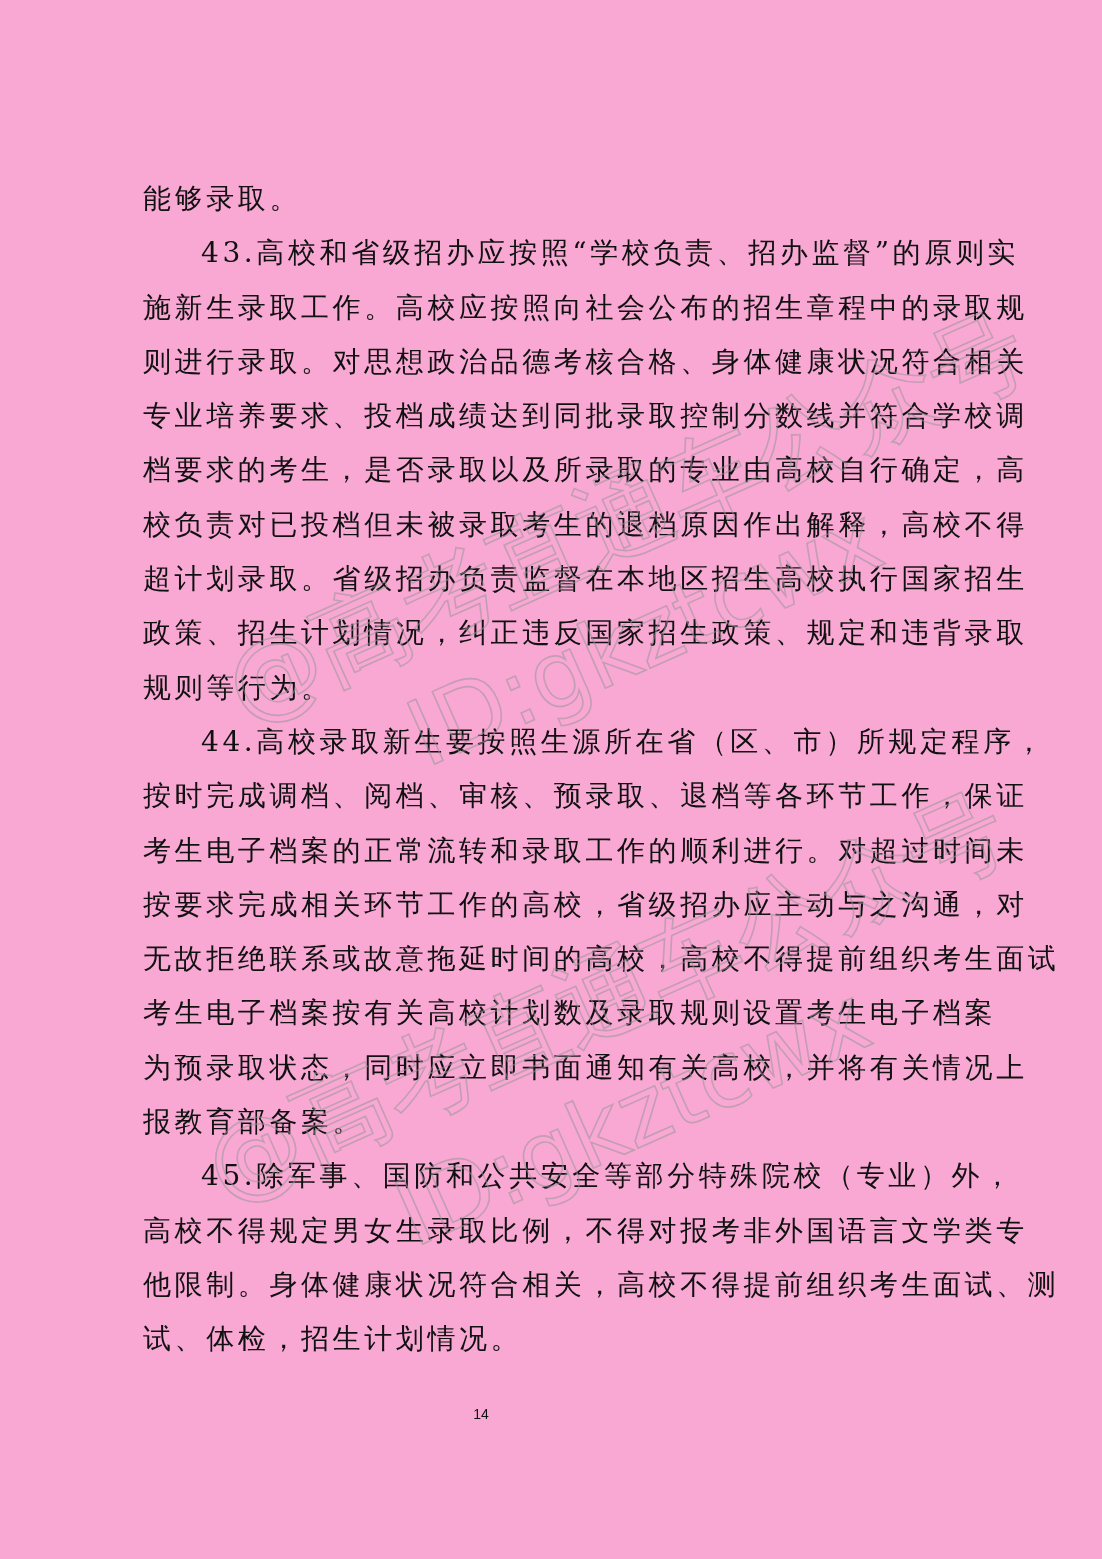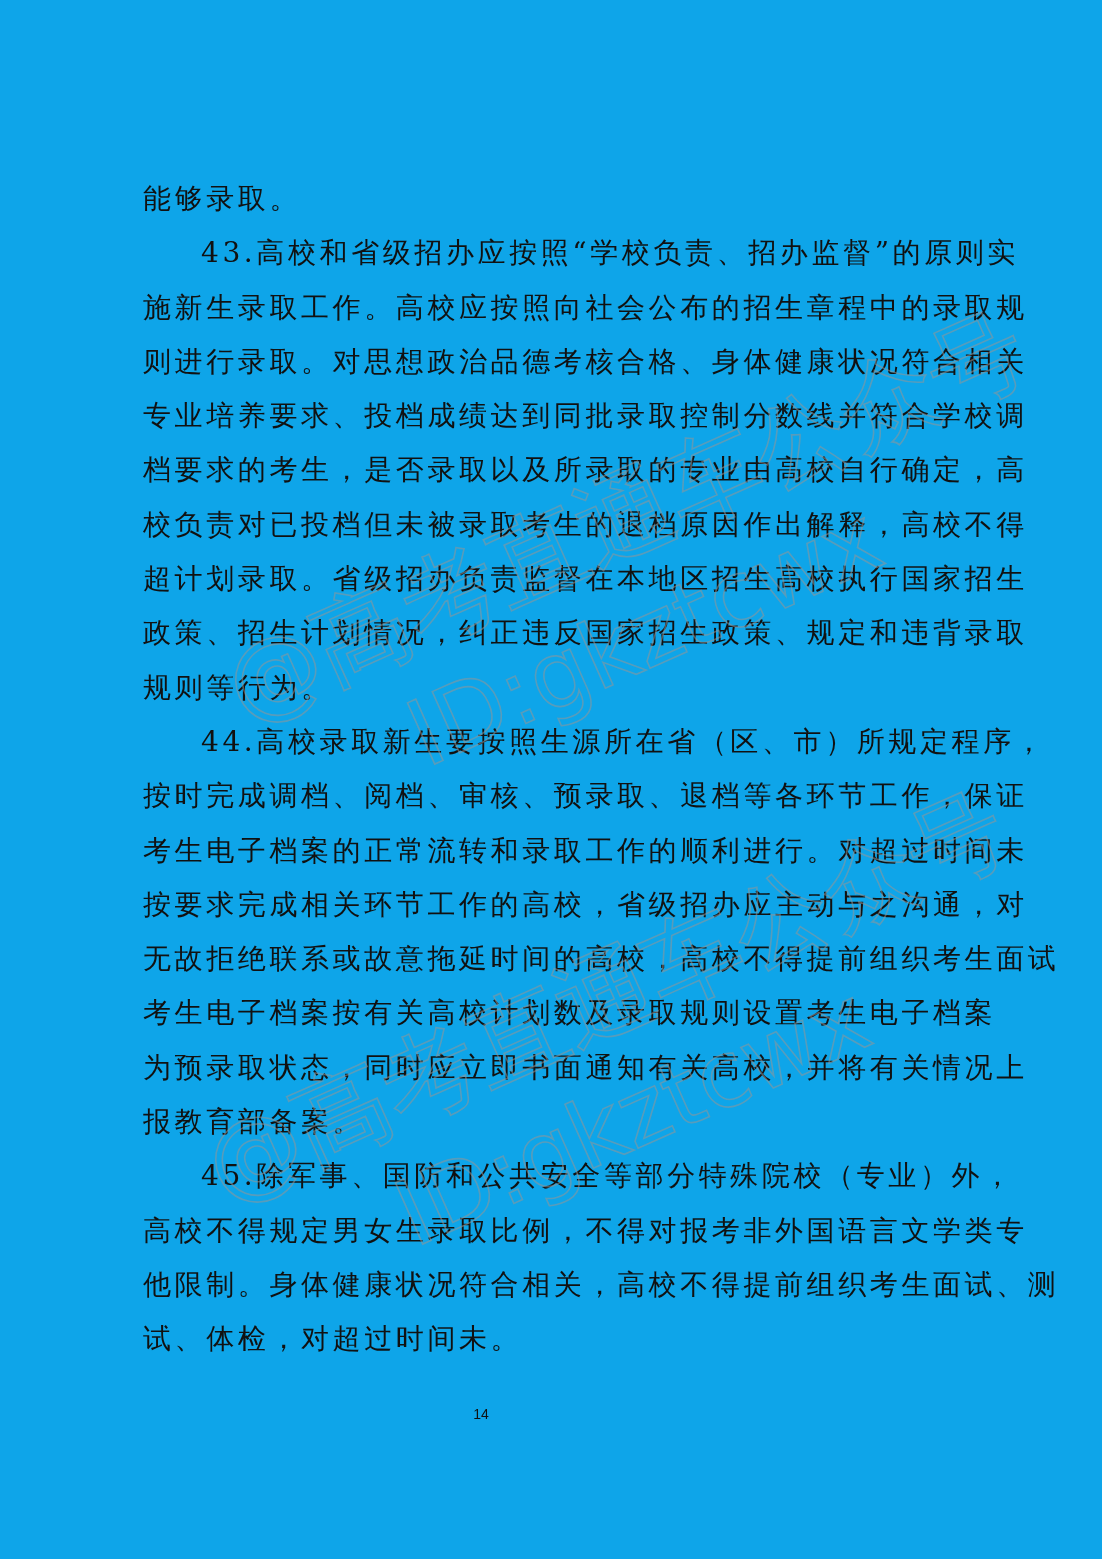--- a/index.html
+++ b/index.html
@@ -1,18 +1,18 @@
 <!DOCTYPE html>
 <html><head>
 <meta charset="utf-8">
 <style>
   html, body { margin: 0; padding: 0; background: #ffffff; }
   body { width: 1102px; height: 1559px; position: relative; overflow: hidden;
          font-family: "DejaVu Serif", "Liberation Serif", serif; color: #111; }
-  .page { position: absolute; left: 0; top: 0; width: 1102px; height: 1559px; background: #0ea5e9; }
+  .page { position: absolute; left: 0; top: 0; width: 1102px; height: 1559px; background: #f9a8d4; }
   .body-text { position: absolute; left: 143px; top: 172px; width: 818px; }
   .para { margin: 0; font-size: 28px; line-height: 54.3px; letter-spacing: 3.6px;
           text-align: justify; text-align-last: left; word-break: break-all; }
   .line { display: block; white-space: nowrap; }
   .page-number { position: absolute; left: 0; width: 962px; top: 1406px; text-align: center;
                  font-family: "Liberation Sans", sans-serif; font-size: 14px; color: #111; }
   .watermark { position: absolute; pointer-events: none; font-family: "DejaVu Sans", sans-serif;
                color: transparent; -webkit-text-stroke: 1.6px rgba(150,150,150,0.55);
                transform-origin: left top; white-space: nowrap; }
   .wm1a { left: 205px; top: 635px; font-size: 96px; transform: rotate(-24deg); }
@@ -51,21 +51,21 @@
       <span class="line">无故拒绝联系或故意拖延时间的高校，高校不得提前组织考生面试</span>
       <span class="line">考生电子档案按有关高校计划数及录取规则设置考生电子档案</span>
       <span class="line">为预录取状态，同时应立即书面通知有关高校，并将有关情况上</span>
       <span class="line">报教育部备案。</span>
     </p>
 
     <p class="para">
       <span class="line" style="padding-left:58px">45.除军事、国防和公共安全等部分特殊院校（专业）外，</span>
       <span class="line">高校不得规定男女生录取比例，不得对报考非外国语言文学类专</span>
       <span class="line">他限制。身体健康状况符合相关，高校不得提前组织考生面试、测</span>
-      <span class="line">试、体检，对超过时间未。</span>
+      <span class="line">试、体检，招生计划情况。</span>
     </p>
   </div>
 
   <div class="page-number">14</div>
 
   <div class="watermark wm1a">@高考直通车公众号</div>
   <div class="watermark wm1b">ID:gkztcwx</div>
   <div class="watermark wm2a">@高考直通车公众号</div>
   <div class="watermark wm2b">ID:gkztcwx</div>
 

